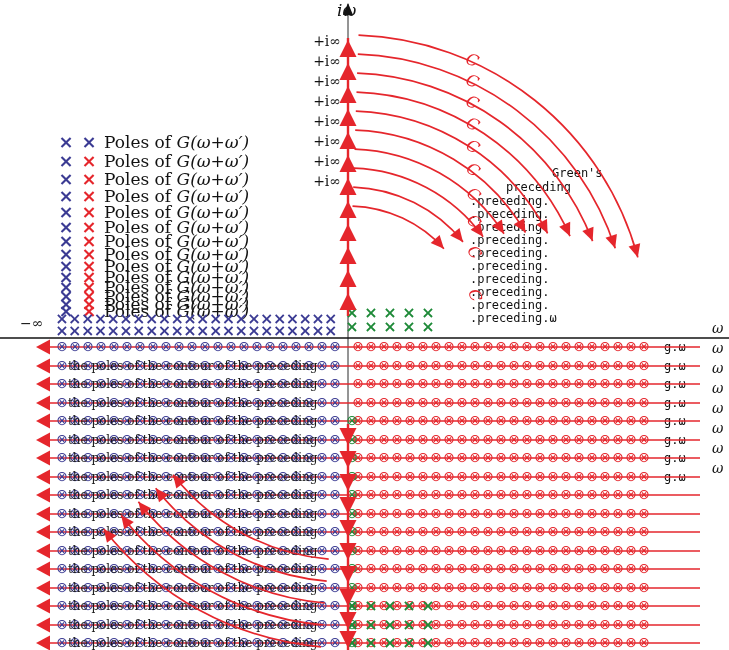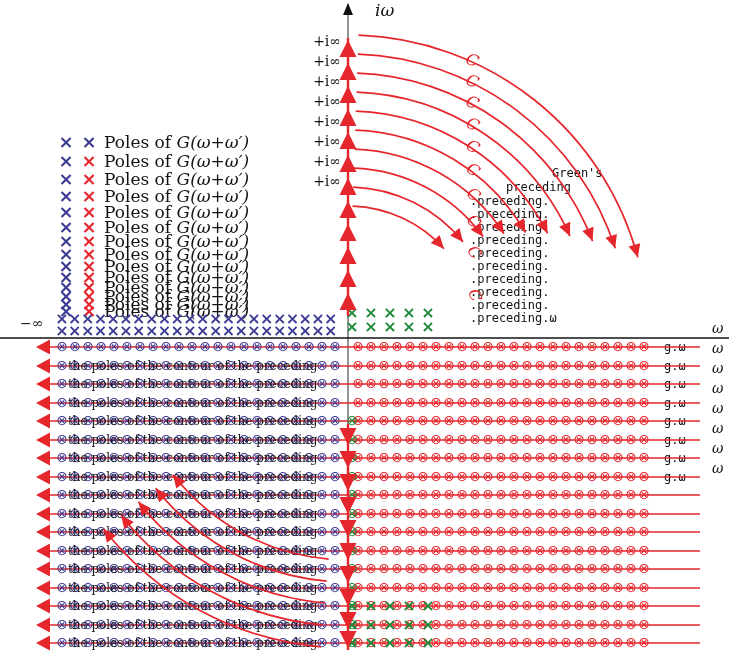--- a/index.html
+++ b/index.html
@@ -1053,15 +1053,15 @@
       <path d="M348.0,468.0 L339.5,451.0 L356.5,451.0 Z" fill="#E5262C"></path>
       <path d="M348.0,491.0 L339.5,474.0 L356.5,474.0 Z" fill="#E5262C"></path>
       <path d="M348.0,514.0 L339.5,497.0 L356.5,497.0 Z" fill="#E5262C"></path>
       <path d="M348.0,537.0 L339.5,520.0 L356.5,520.0 Z" fill="#E5262C"></path>
       <path d="M348.0,560.0 L339.5,543.0 L356.5,543.0 Z" fill="#E5262C"></path>
       <path d="M348.0,583.0 L339.5,566.0 L356.5,566.0 Z" fill="#E5262C"></path>
       <path d="M348.0,606.0 L339.5,589.0 L356.5,589.0 Z" fill="#E5262C"></path>
       <path d="M348.0,629.0 L339.5,612.0 L356.5,612.0 Z" fill="#E5262C"></path>
       <path d="M348.0,648.0 L339.5,631.0 L356.5,631.0 Z" fill="#E5262C"></path>
     </svg>
-  <div class="lbl it" style="left:375px;top:2px;font-size:17px">iω</div>
+  <div class="lbl it" style="left:337px;top:2px;font-size:17px">iω</div>
   <div class="lbl" style="left:20px;top:316px;font-size:14px">−∞</div>
 </div>
 
 </body></html>

